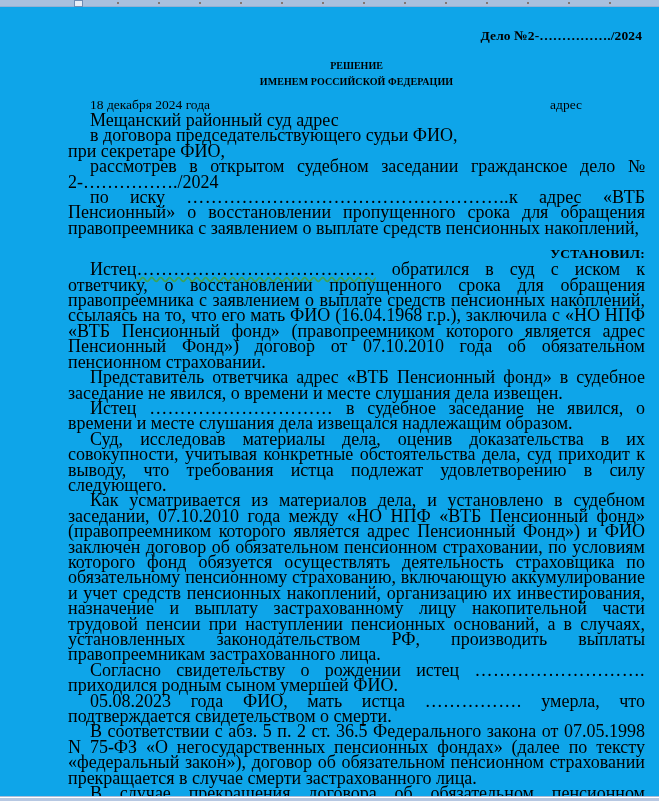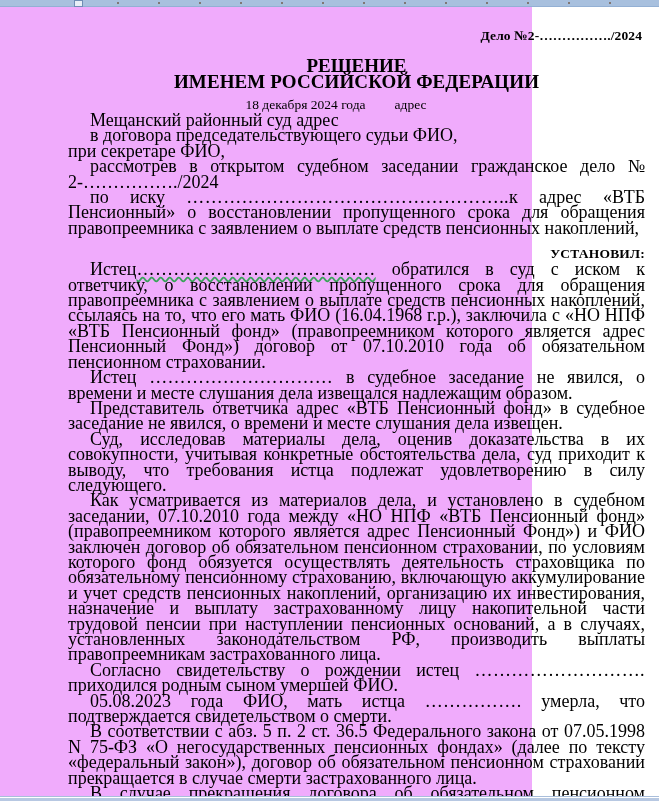--- a/index.html
+++ b/index.html
@@ -63,23 +63,23 @@
     border-top: 1px solid #a9bedb;
     border-bottom: 3px solid #b7c8e2;
     box-sizing: border-box;
   }
 
   
   .page {
     position: absolute;
     top: 7px;
     left: 0;
-    width: 532px;
+    width: 659px;
     height: 789px;
-    background: #f0abfc;
+    background: #0ea5e9;
   }
   .content {
     position: absolute;
     left: 68px;
     top: 0;
     width: 577px;   
   }
 
   .line-case {
     margin-top: 21px;
@@ -87,29 +87,29 @@
     font-weight: bold;
     font-size: 13.5px;
     letter-spacing: .1px;
     padding-right: 3px;
   }
 
   .title-block {
     margin-top: 14px;
     text-align: center;
     font-weight: bold;
-    font-size: 19px;
+    font-size: 10px;
     line-height: 16px;
   }
   .title-block .t2 { letter-spacing: .1px; }
 
   .datebar {
     margin-top: 7px;
     display: flex;
-    justify-content: center;
+    justify-content: space-between;
     font-size: 13.5px;
     padding-left: 22px;
     padding-right: 63px;
     gap: 29px;
   }
 
   p.body {
     margin: 0;
     font-size: 18px;
     line-height: 15.4px;
@@ -190,23 +190,23 @@
     <p class="body indent">в договора председательствующего судьи ФИО,</p>
     <p class="body flush">при секретаре ФИО,</p>
     <p class="body indent">рассмотрев в открытом судебном заседании гражданское дело № 2-……………./2024</p>
     <p class="body indent"><span>по иску </span><span class="leader">……………………………………………..</span><span>к адрес «ВТБ Пенсионный» о восстановлении пропущенного срока для обращения правопреемника с заявлением о выплате средств пенсионных накоплений,</span></p>
 
     <div class="center-head">УСТАНОВИЛ:</div>
 
     <p class="body indent gap-sm"><span>Истец</span><span class="spellerr">…………………………………</span><span> обратился в суд с иском к ответчику, о восстановлении пропущенного срока для обращения правопреемника с заявлением о выплате средств пенсионных накоплений, ссылаясь на то, что его мать ФИО (16.04.1968 г.р.), заключила с «НО НПФ «ВТБ Пенсионный фонд» (правопреемником которого является адрес Пенсионный Фонд») договор от 07.10.2010 года об обязательном пенсионном страховании.</span></p>
 
 
+    <p class="body indent">Представитель ответчика адрес «ВТБ Пенсионный фонд» в судебное заседание не явился, о времени и месте слушания дела извещен.</p>
+
     <p class="body indent"><span>Истец </span><span class="leader">…………………………</span><span> в судебное заседание не явился, о времени и месте слушания дела извещался надлежащим образом.</span></p>
-
-    <p class="body indent">Представитель ответчика адрес «ВТБ Пенсионный фонд» в судебное заседание не явился, о времени и месте слушания дела извещен.</p>
 
     <p class="body indent">Суд, исследовав материалы дела, оценив доказательства в их совокупности, учитывая конкретные обстоятельства дела, суд приходит к выводу, что требования истца подлежат удовлетворению в силу следующего.</p>
 
     <p class="body indent">Как усматривается из материалов дела, и установлено в судебном заседании, 07.10.2010 года между «НО НПФ «ВТБ Пенсионный фонд» (правопреемником которого является адрес Пенсионный Фонд») и ФИО заключен договор об обязательном пенсионном страховании, по условиям которого фонд обязуется осуществлять деятельность страховщика по обязательному пенсионному страхованию, включающую аккумулирование и учет средств пенсионных накоплений, организацию их инвестирования, назначение и выплату застрахованному лицу накопительной части трудовой пенсии при наступлении пенсионных оснований, а в случаях, установленных законодательством РФ, производить выплаты правопреемникам  застрахованного лица.</p>
 
     <p class="body indent"><span>Согласно свидетельству о рождении истец </span><span class="leader">……………………….</span><span> приходился родным сыном умершей ФИО.</span></p>
 
     <p class="body indent"><span>05.08.2023 года ФИО, мать истца </span><span class="leader">…………….</span><span> умерла, что подтверждается свидетельством о смерти.</span></p>
 
     <p class="body indent">В соответствии с абз. 5 п. 2 ст. 36.5 Федерального закона от 07.05.1998 N 75-ФЗ «О негосударственных пенсионных фондах» (далее по тексту «федеральный закон»), договор об обязательном пенсионном страховании прекращается в случае смерти застрахованного лица.</p>

